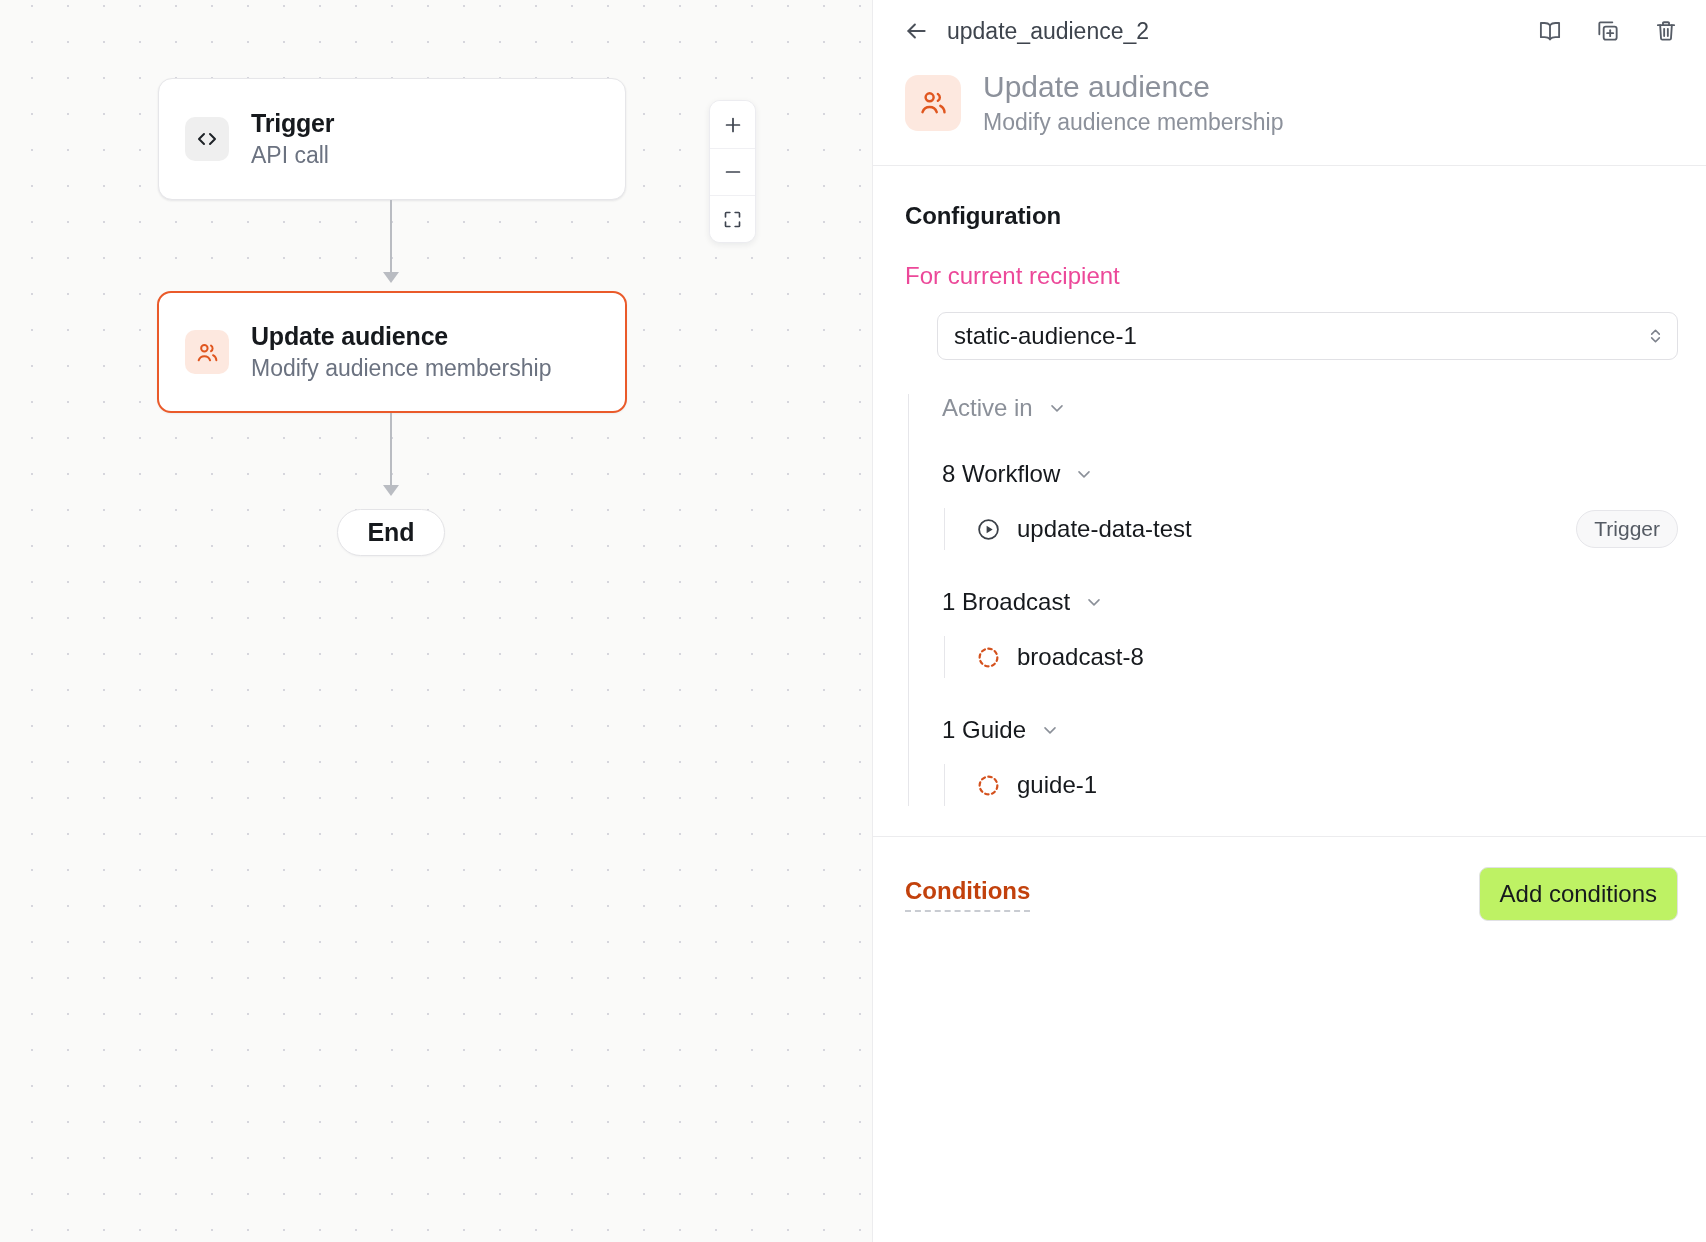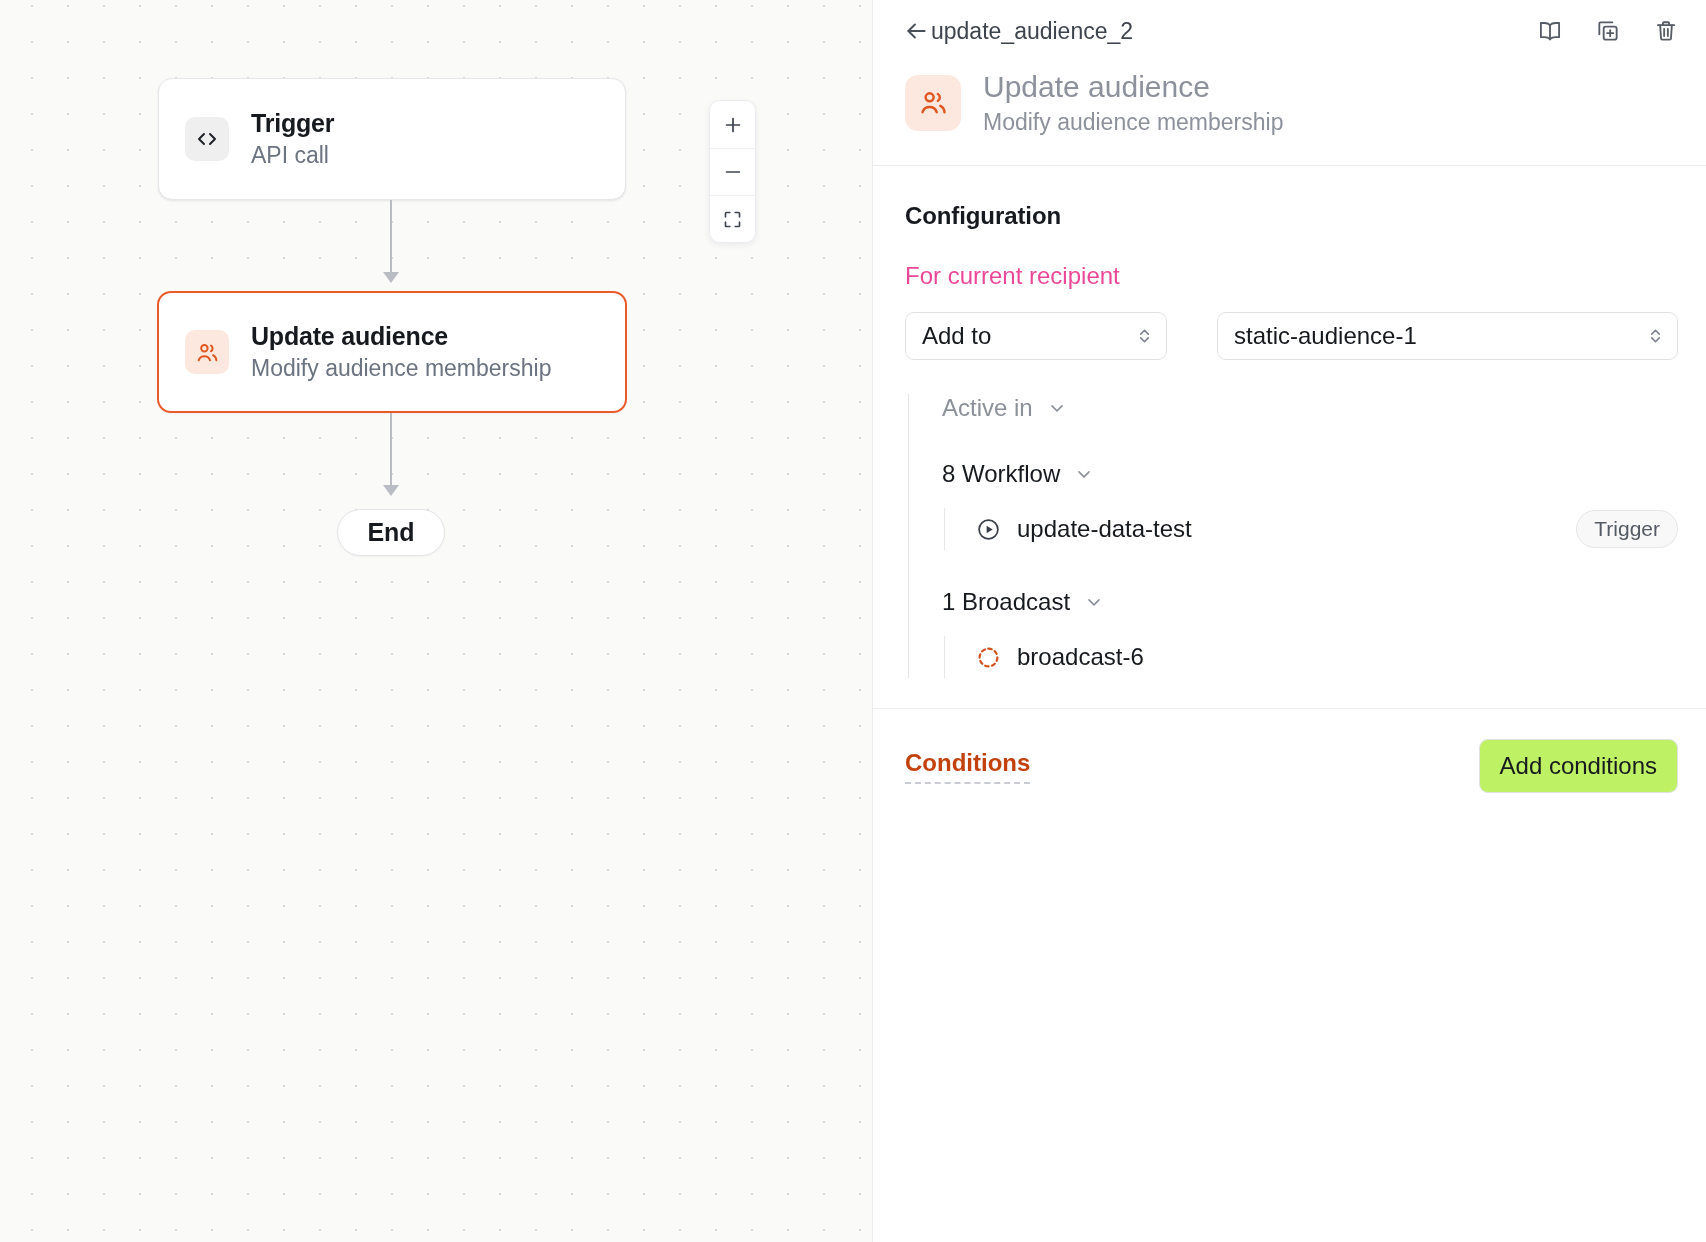--- a/index.html
+++ b/index.html
@@ -100,21 +100,21 @@
     background: #ffffff;
     border-left: 1px solid #ececee;
     display: flex; flex-direction: column;
   }
 
   .panel-topbar {
     height: 62px; display: flex; align-items: center;
     padding: 0 26px 0 28px; flex: 0 0 auto;
   }
   .back-arrow { width: 30px; height: 30px; color: #4a5059; display: flex; align-items: center; justify-content: center; cursor: pointer; }
-  .panel-id { font-size: 23px; color: #3e444d; }
+  .panel-id { margin-left: 16px; font-size: 23px; color: #3e444d; }
   .topbar-actions { margin-left: auto; display: flex; align-items: center; gap: 30px; }
   .tb-icon { width: 28px; height: 28px; color: #565c66; display: flex; align-items: center; justify-content: center; cursor: pointer; }
 
   .panel-header {
     display: flex; align-items: center; gap: 22px;
     padding: 8px 28px 30px 32px;
     border-bottom: 1px solid #ececee;
     flex: 0 0 auto;
   }
   .ph-icon {
@@ -334,29 +334,20 @@
       </span>
     </div>
 
     <div class="panel-body">
       <div class="section">
         <div class="section-title">Configuration</div>
 
         <div class="field-label">For current recipient</div>
 
         <div class="row-selects">
-          <div class="select sel-action">
-            <span>Add to</span>
-            <span class="chev-updown">
-              <svg width="17" height="19" viewBox="0 0 16 20" fill="none" stroke="currentColor" stroke-width="1.7" stroke-linecap="round" stroke-linejoin="round">
-                <polyline points="4 8 8 4 12 8"></polyline>
-                <polyline points="4 12 8 16 12 12"></polyline>
-              </svg>
-            </span>
-          </div>
           <div class="select sel-audience">
             <span>static-audience-1</span>
             <span class="chev-updown">
               <svg width="17" height="19" viewBox="0 0 16 20" fill="none" stroke="currentColor" stroke-width="1.7" stroke-linecap="round" stroke-linejoin="round">
                 <polyline points="4 8 8 4 12 8"></polyline>
                 <polyline points="4 12 8 16 12 12"></polyline>
               </svg>
             </span>
           </div>
         </div>
@@ -404,25 +395,45 @@
                 </svg>
               </span>
             </div>
             <div class="item-wrap">
               <div class="item">
                 <span class="item-icon dashed">
                   <svg width="25" height="25" viewBox="0 0 24 24" fill="none" stroke="currentColor" stroke-width="2.1" stroke-linecap="round">
                     <circle cx="12" cy="12" r="8.5" stroke-dasharray="3.3 3.3"></circle>
                   </svg>
                 </span>
-                <span class="item-label">broadcast-6</span>
+                <span class="item-label">broadcast-8</span>
               </div>
             </div>
           </div>
 
+          <div class="group">
+            <div class="group-head">
+              <span class="gh-label">1 Guide</span>
+              <span class="chev-down">
+                <svg width="20" height="20" viewBox="0 0 24 24" fill="none" stroke="currentColor" stroke-width="1.9" stroke-linecap="round" stroke-linejoin="round">
+                  <polyline points="6 9.5 12 15.5 18 9.5"></polyline>
+                </svg>
+              </span>
+            </div>
+            <div class="item-wrap">
+              <div class="item">
+                <span class="item-icon dashed">
+                  <svg width="25" height="25" viewBox="0 0 24 24" fill="none" stroke="currentColor" stroke-width="2.1" stroke-linecap="round">
+                    <circle cx="12" cy="12" r="8.5" stroke-dasharray="3.3 3.3"></circle>
+                  </svg>
+                </span>
+                <span class="item-label">guide-1</span>
+              </div>
+            </div>
+          </div>
 
         </div>
       </div>
 
       <div class="divider"></div>
 
       <div class="conditions">
         <span class="cond-title">Conditions</span>
         <button class="btn-outline">Add conditions</button>
       </div>

